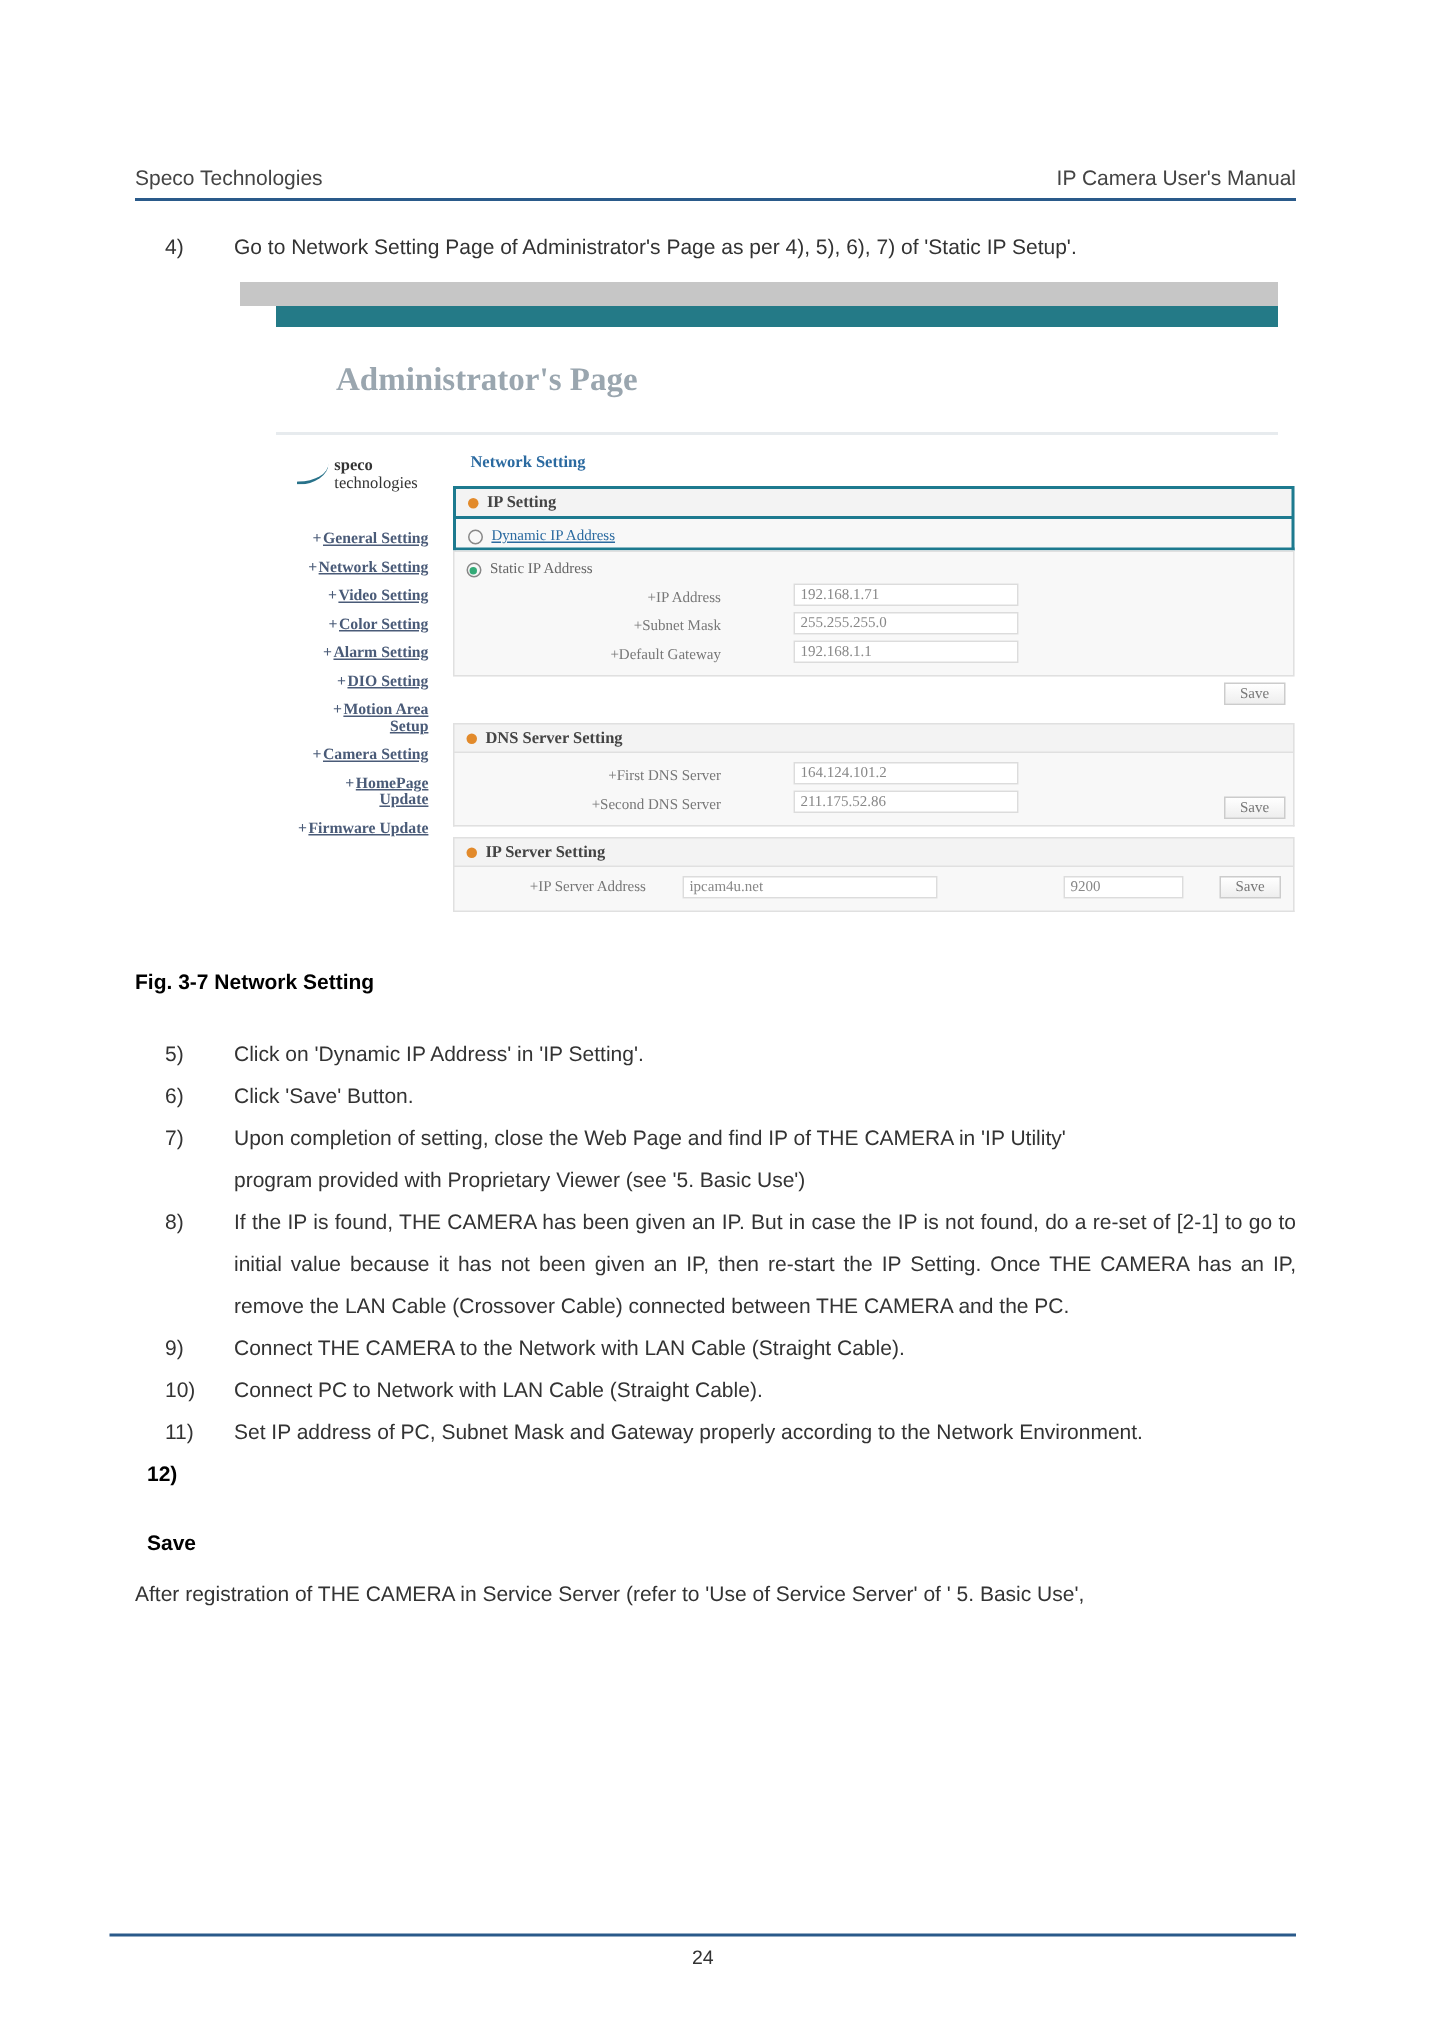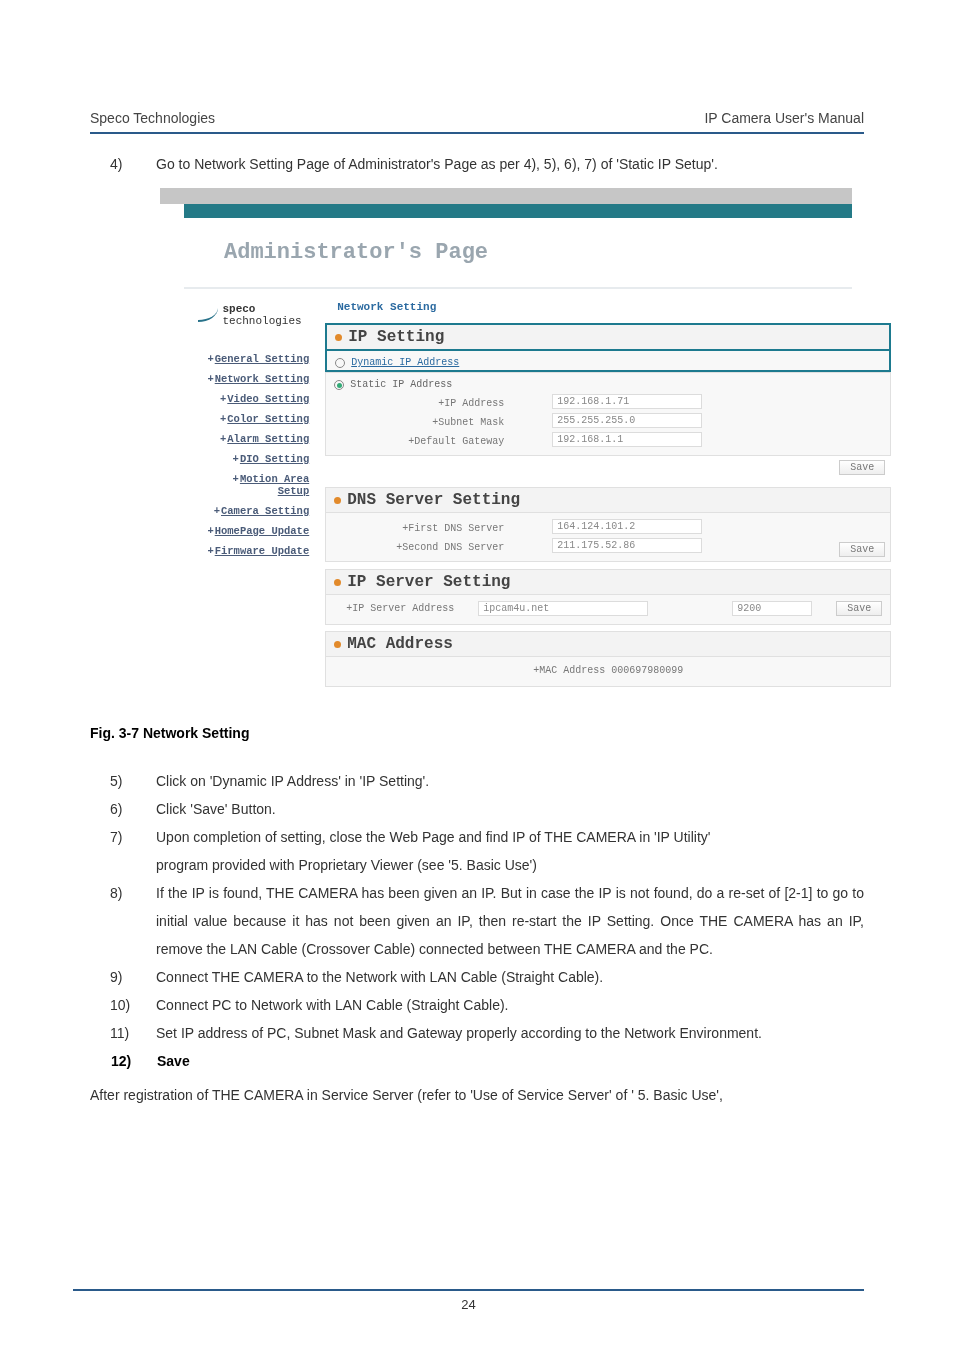--- a/index.html
+++ b/index.html
@@ -51,21 +51,21 @@
   }
   .ftr-rule { height: 2px; background: #2a5a8a; margin-bottom: 6px; }
   .ftr-num { text-align: center; font-size: 13px; color: #333; }
 
   
   .admin-shot {
     margin: 10px 0 10px 70px;
     width: 692px;
     border-top: 16px solid #c6c6c6;
     background: #fff;
-    font-family: Liberation Mono, monospace;
+    font-family: Liberation Serif, serif;
     font-size: 10px;
     color: #555;
     position: relative;
     padding-left: 24px;
   }
   .teal-bar { height: 14px; background: #247a87; }
   .admin-title {
     font-size: 22px; color: #9aa6af; font-weight: 600;
     padding: 22px 10px 22px 40px;
   }
@@ -109,21 +109,21 @@
   }
   .box {
     margin-left: 6px;
     margin-bottom: 6px;
   }
   .box-title {
     background: #f3f3f3;
     border: 1px solid #e0e0e0;
     padding: 3px 8px;
     display:flex; align-items:center; gap:6px;
-    font-size: 16px; color:#444; font-weight:700;
+    font-size: 11px; color:#444; font-weight:700;
   }
   .box-title.active {
     border: 2px solid #1d7a8f;
   }
   .bullet { width:7px; height:7px; border-radius:50%; background:#e28a2b; display:inline-block; }
   .box-body {
     border: 1px solid #e0e0e0;
     border-top: none;
     background: #f8f8f8;
     padding: 4px 8px 6px 8px;
@@ -278,32 +278,20 @@
           <div class="box-body">
             <div class="ipserv-row">
               <span class="lbl">+IP Server Address</span>
               <span class="val v1">ipcam4u.net</span>
               <span class="val v2">9200</span>
               <span class="save-btn">Save</span>
             </div>
           </div>
         </div>
 
-        <div class="box">
-          <div class="box-title">
-            <span class="bullet"></span>
-            <span>MAC Address</span>
-          </div>
-          <div class="box-body">
-            <div class="mac-row">
-              <span>+MAC Address</span>
-              <span>000697980099</span>
-            </div>
-          </div>
-        </div>
 
       </div>
     </div>
   </div>
 
   <div class="caption">Fig. 3-7   Network Setting</div>
 
   <div id="steps-container">
       <div class="step body-text">
         <div class="num">5)</div>
@@ -329,21 +317,21 @@
       <div class="step body-text">
         <div class="num">10)</div>
         <div class="txt">Connect PC to Network with LAN Cable (Straight Cable).</div>
       </div>
       <div class="step body-text">
         <div class="num">11)</div>
         <div class="txt">Set IP address of PC, Subnet Mask and Gateway properly according to the Network Environment.</div>
       </div>
     </div>
 
-  <div class="step body-text bold" style="margin-left:21px;">
+  <div class="step body-text bold" style="margin-left:8px;flex-direction:column;">
     <div class="num">12)</div>
     <div class="txt">Save</div>
   </div>
 
   <div class="after-text">After registration of THE CAMERA in Service Server (refer to 'Use of Service Server' of ' 5. Basic Use',</div>
 
   <div class="footer">
     <div class="ftr-rule"></div>
     <div class="ftr-num">24</div>
   </div>

